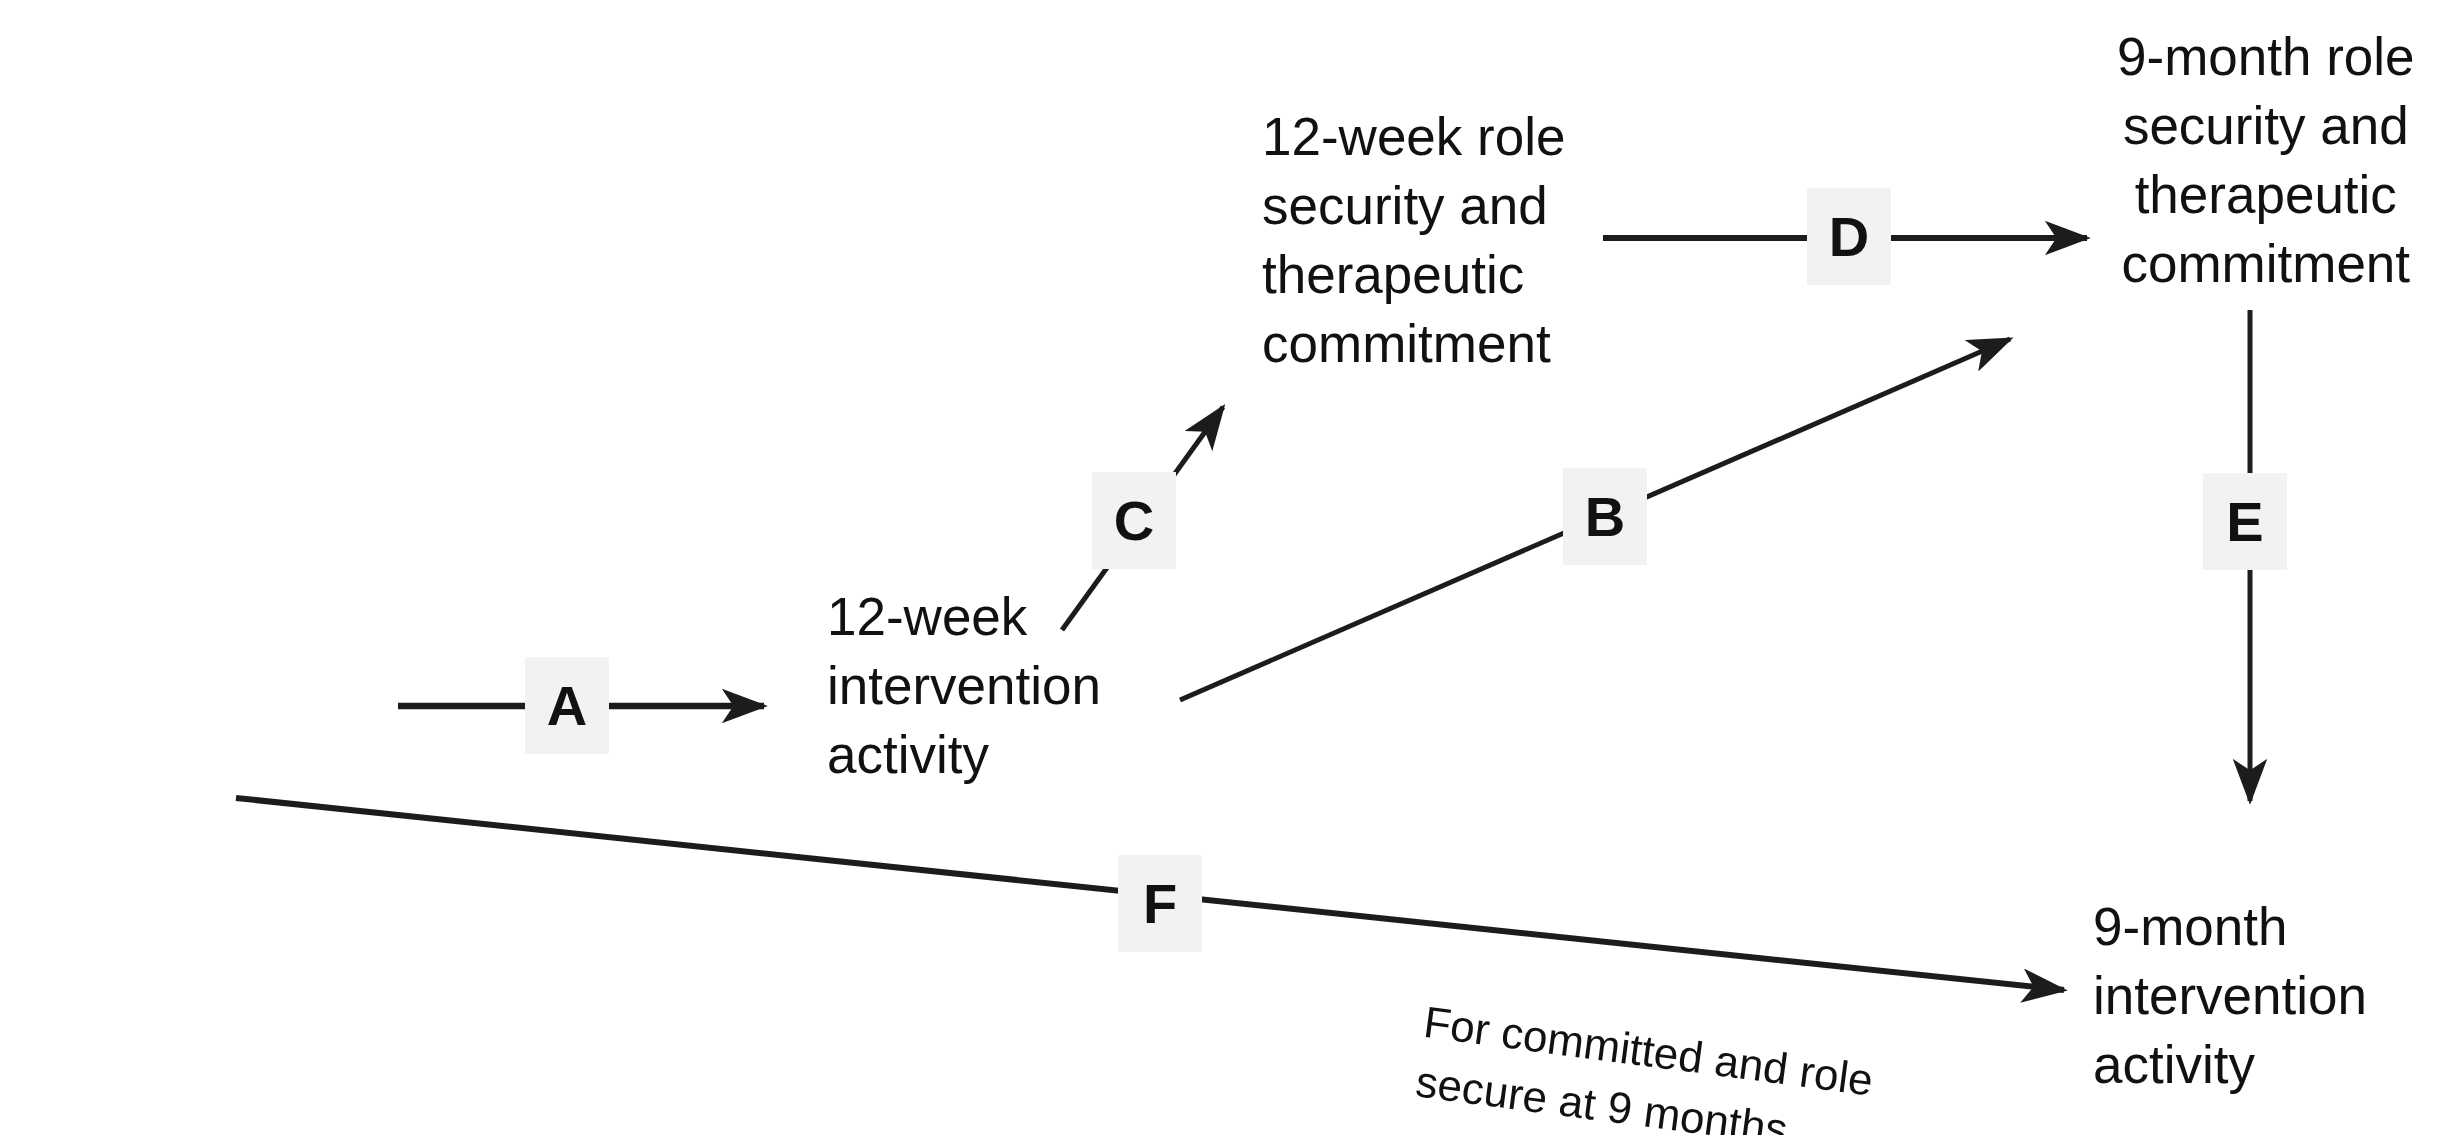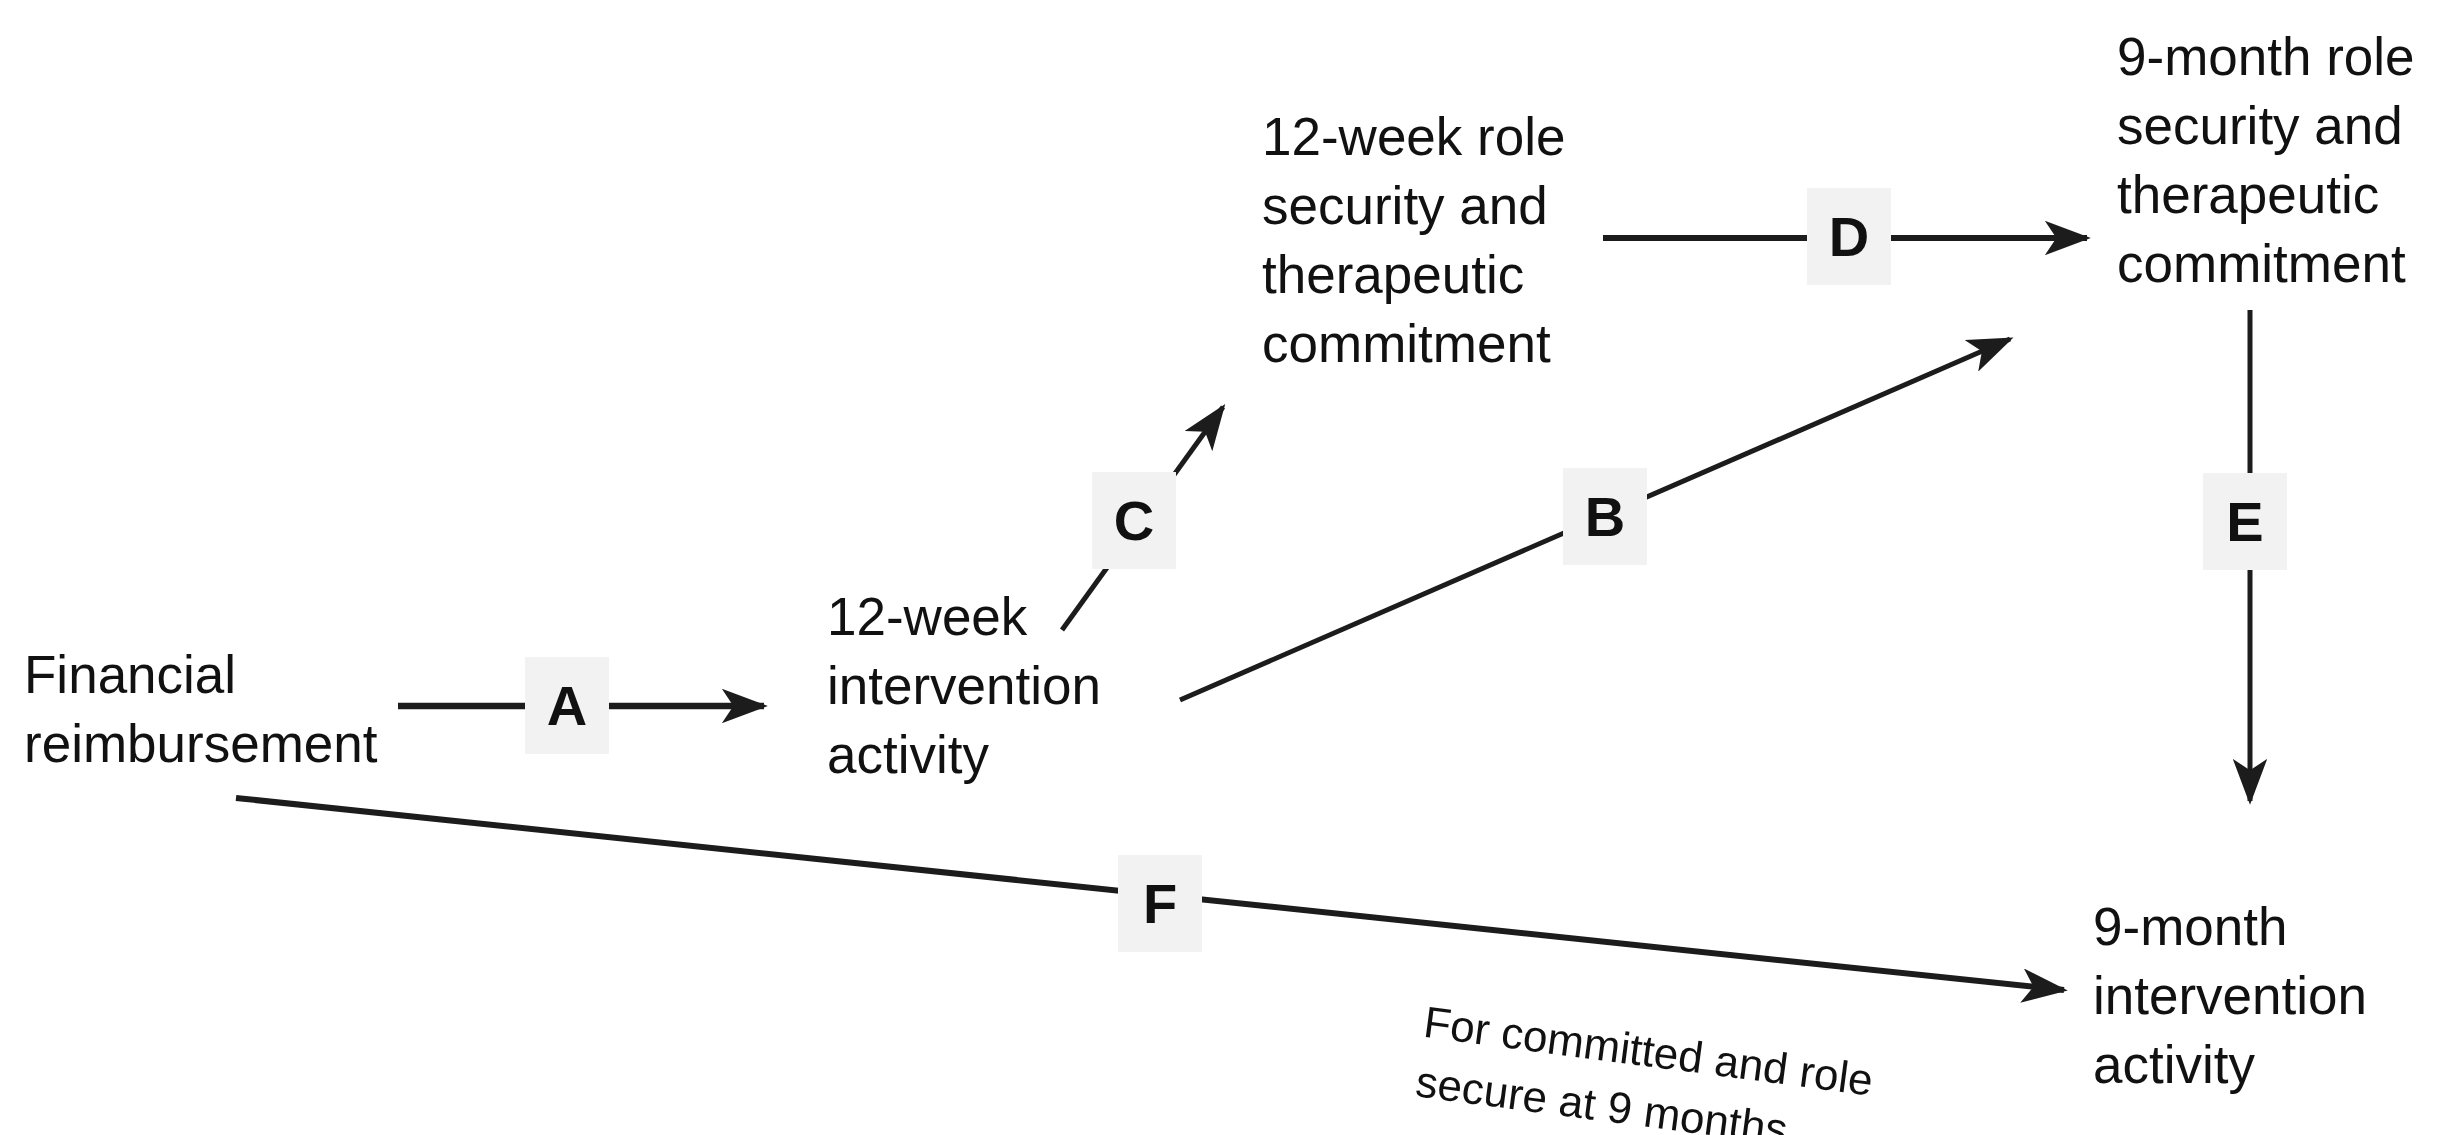--- a/index.html
+++ b/index.html
@@ -60,21 +60,21 @@
     line-height:60px;
     white-space:pre-line;
     transform:rotate(7.5deg);
     transform-origin:0 0;
     color:var(--text);
   }
   
   .node-financial{ left:24px; top:640px; }
   .node-12wk-intervention{ left:795px; top:582px;margin-left:32px; }
   .node-12wk-role{ left:1227px; top:102px;margin-left:35px; }
-  .node-9mo-role{ left:2117px; top:22px; }
+  .node-9mo-role{ left:2117px; top:22px;text-align:center; }
   .node-9mo-intervention{ left:2093px; top:892px; }
   
   .chip-a{ left:525px; top:657px; }
   .chip-b{ left:1563px; top:468px; }
   .chip-c{ left:1092px; top:472px; }
   .chip-d{ left:1807px; top:188px; }
   .chip-e{ left:2203px; top:473px; }
   .chip-f{ left:1118px; top:855px; }
 </style>
 </head>
@@ -89,22 +89,20 @@
       </marker>
     </defs>
     <path class="arrow" d="M398,706 L764,706" stroke-width="6.5" marker-end="url(#ah)"></path>
     <path class="arrow" d="M1180,700 L2010,339" stroke-width="5" marker-end="url(#ah)"></path>
     <path class="arrow" d="M1062,630 L1223,407" stroke-width="5" marker-end="url(#ah)"></path>
     <path class="arrow" d="M1603,238 L2087,238" stroke-width="6" marker-end="url(#ah)"></path>
     <path class="arrow" d="M2250,310 L2250,801" stroke-width="5" marker-end="url(#ah)"></path>
     <path class="arrow" d="M236,798 L2064,990" stroke-width="6" marker-end="url(#ah)"></path>
   </svg>
 
-  <div class="node node-financial">Financial
-reimbursement</div>
 
   <div class="node node-12wk-intervention">12-week
 intervention
 activity</div>
 
   <div class="node node-12wk-role">12-week role
 security and
 therapeutic
 commitment</div>
 

